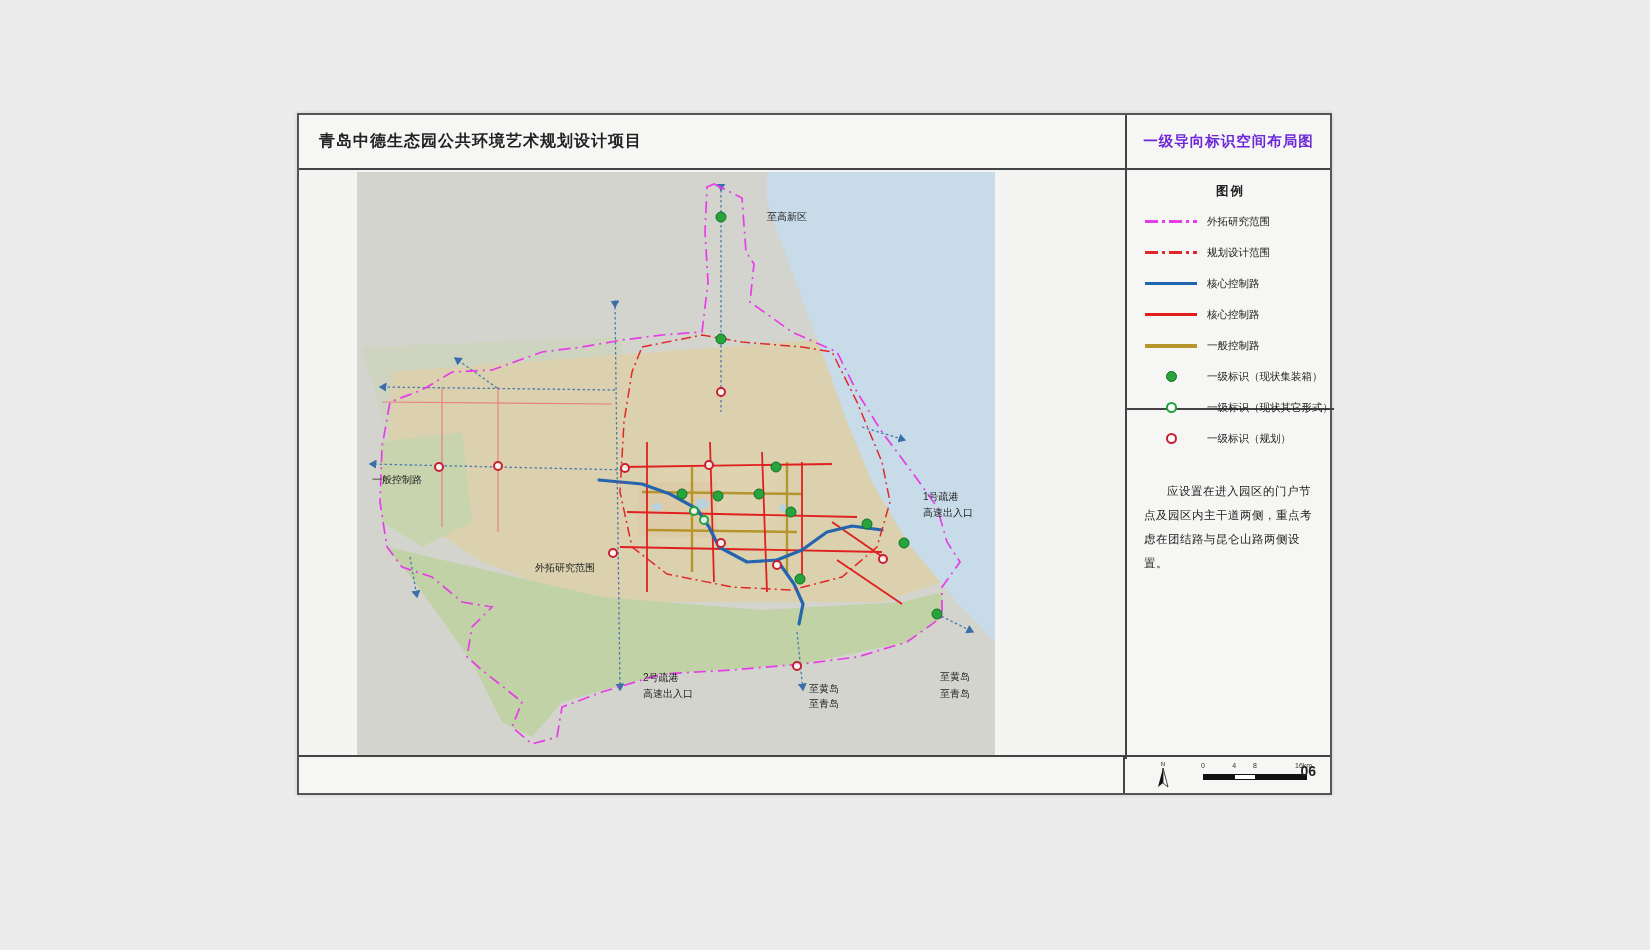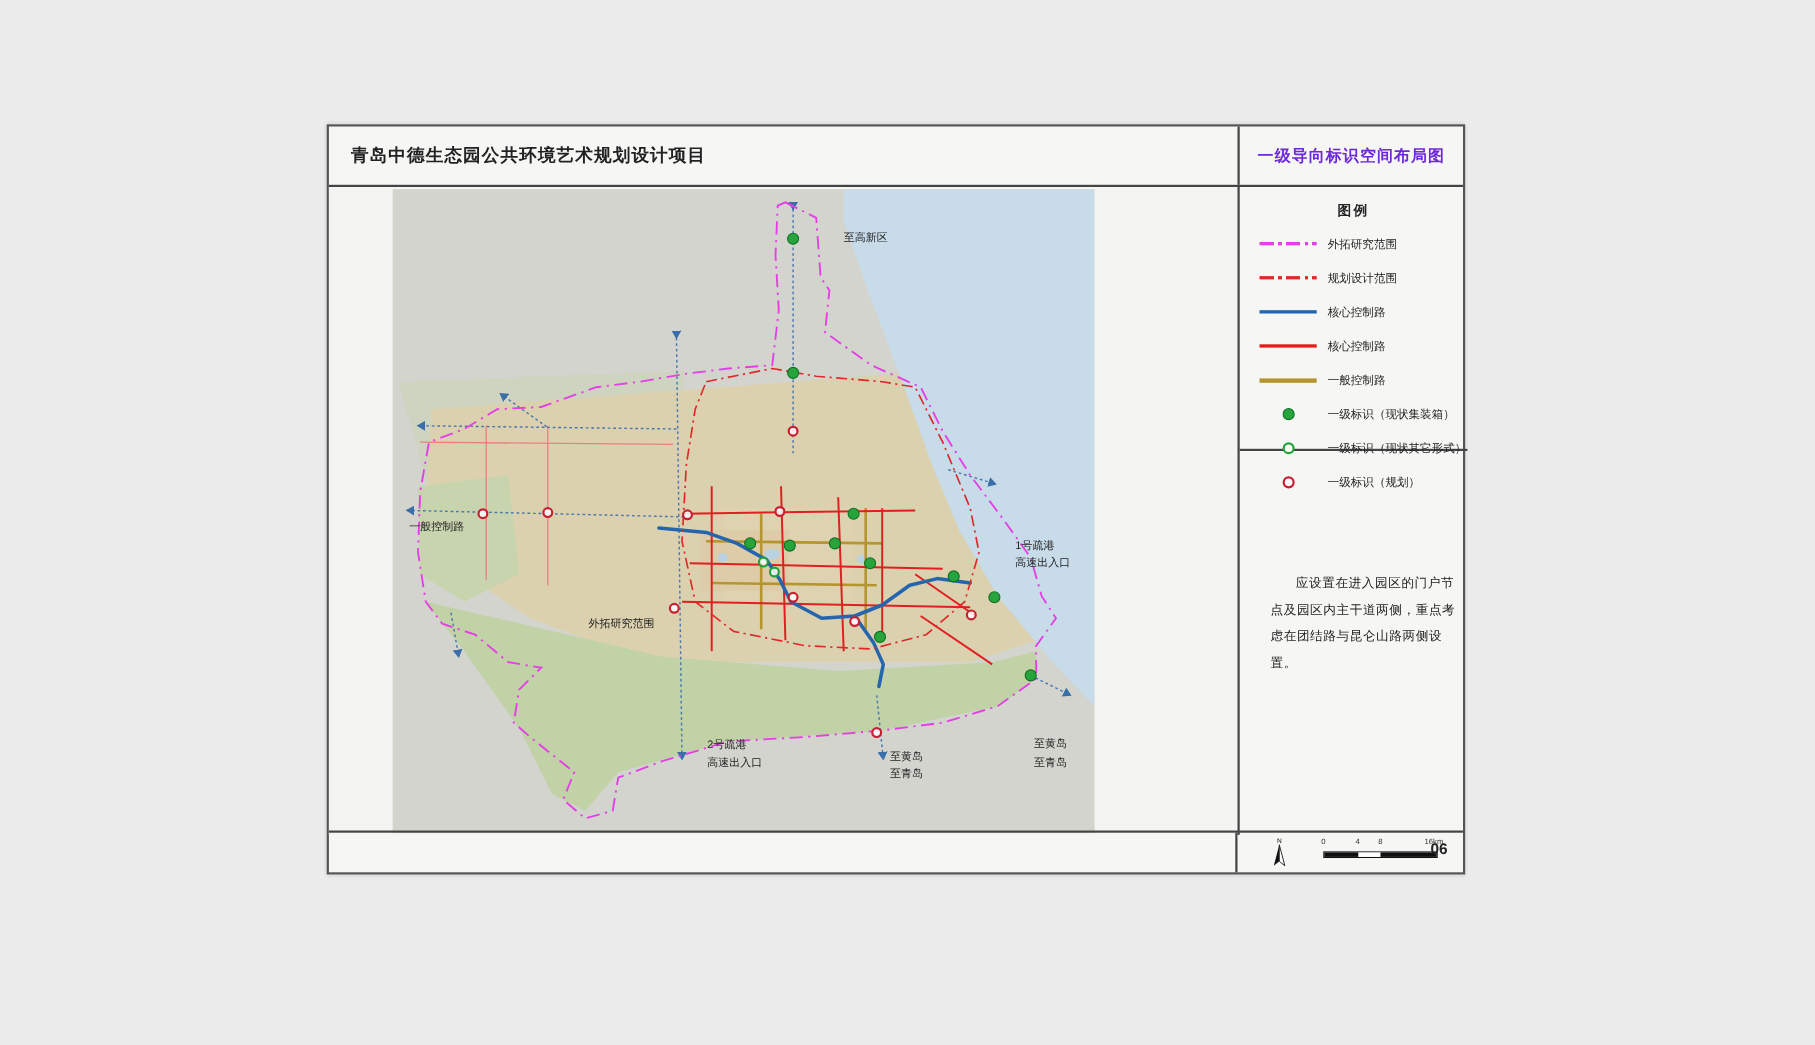--- a/index.html
+++ b/index.html
@@ -33,21 +33,21 @@
   
   .side{position:absolute;left:826px;top:55px;width:209px;height:589px;border-left:2px solid #444;box-sizing:border-box;}
   .legend-box{position:absolute;left:0;top:0;width:100%;height:240px;border-bottom:2px solid #444;box-sizing:border-box;}
   .legend-title{text-align:center;font-size:12.5px;font-weight:bold;color:#222;margin-top:13px;letter-spacing:2px;}
   .legend-items{margin-top:6px;}
   .legend-row{display:flex;align-items:center;height:31px;padding-left:18px;}
   .sw{width:52px;display:flex;align-items:center;justify-content:center;margin-right:10px;flex:0 0 52px;}
   .sw .bar{width:52px;height:3px;}
   .sw .dot{width:11px;height:11px;border-radius:50%;box-sizing:border-box;}
   .legend-label{font-size:10.5px;color:#222;white-space:nowrap;}
-  .note-box{position:absolute;left:12px;top:287px;width:100%;bottom:0;box-sizing:border-box;padding:22px 16px 0 16px;margin-top:40px;}
+  .note-box{position:absolute;left:1px;top:287px;width:100%;bottom:0;box-sizing:border-box;padding:22px 16px 0 16px;}
   .note-text{font-size:11.5px;color:#222;line-height:2.1;text-indent:2em;letter-spacing:.5px;}
   
   .strip{position:absolute;left:0;bottom:0;width:100%;height:38px;border-top:2px solid #444;box-sizing:border-box;display:flex;}
   .strip-left{width:826px;border-right:2px solid #444;box-sizing:border-box;}
   .strip-right{flex:1;position:relative;}
   .north{position:absolute;left:28px;top:2px;}
   .scalebar{position:absolute;left:78px;top:5px;width:104px;height:24px;}
   .scalebar .nums{position:relative;height:11px;font-size:7px;color:#333;}
   .scalebar .nums span{position:absolute;transform:translateX(-50%);}
   .scalebar .bar{position:relative;height:4px;margin-top:1px;border:1px solid #111;box-sizing:content-box;}

